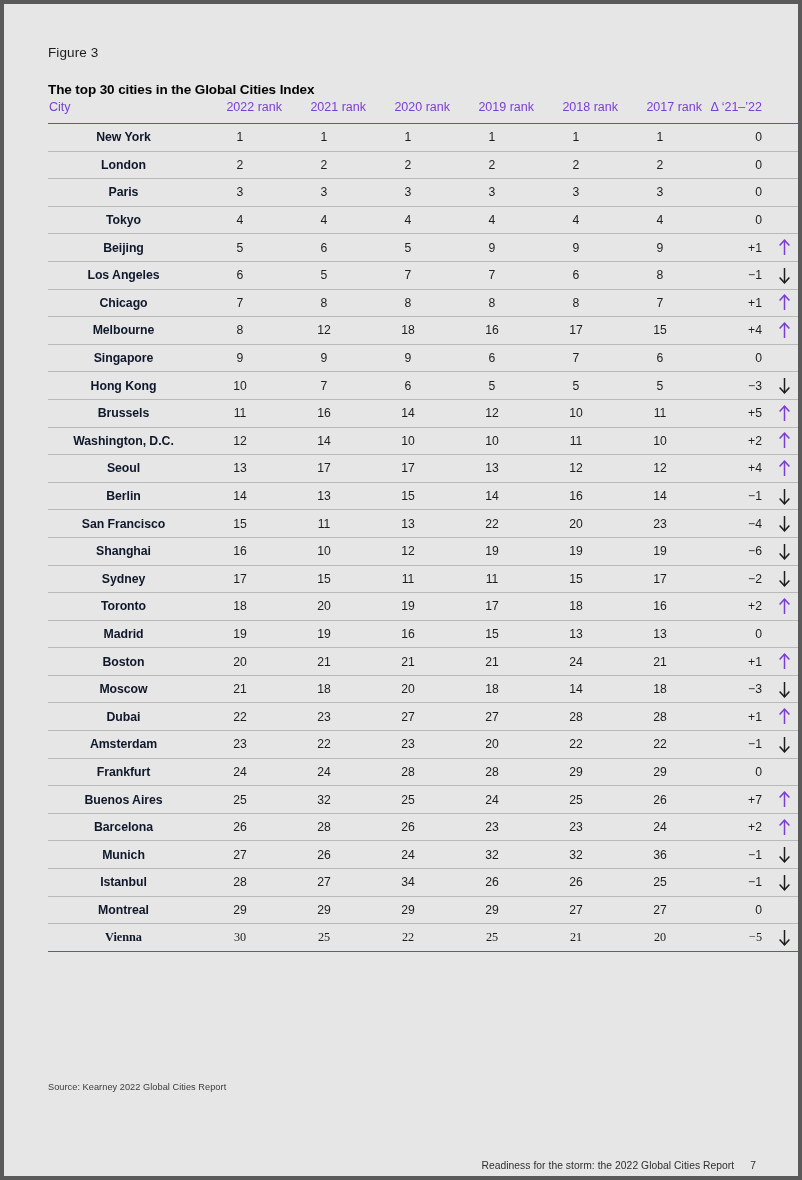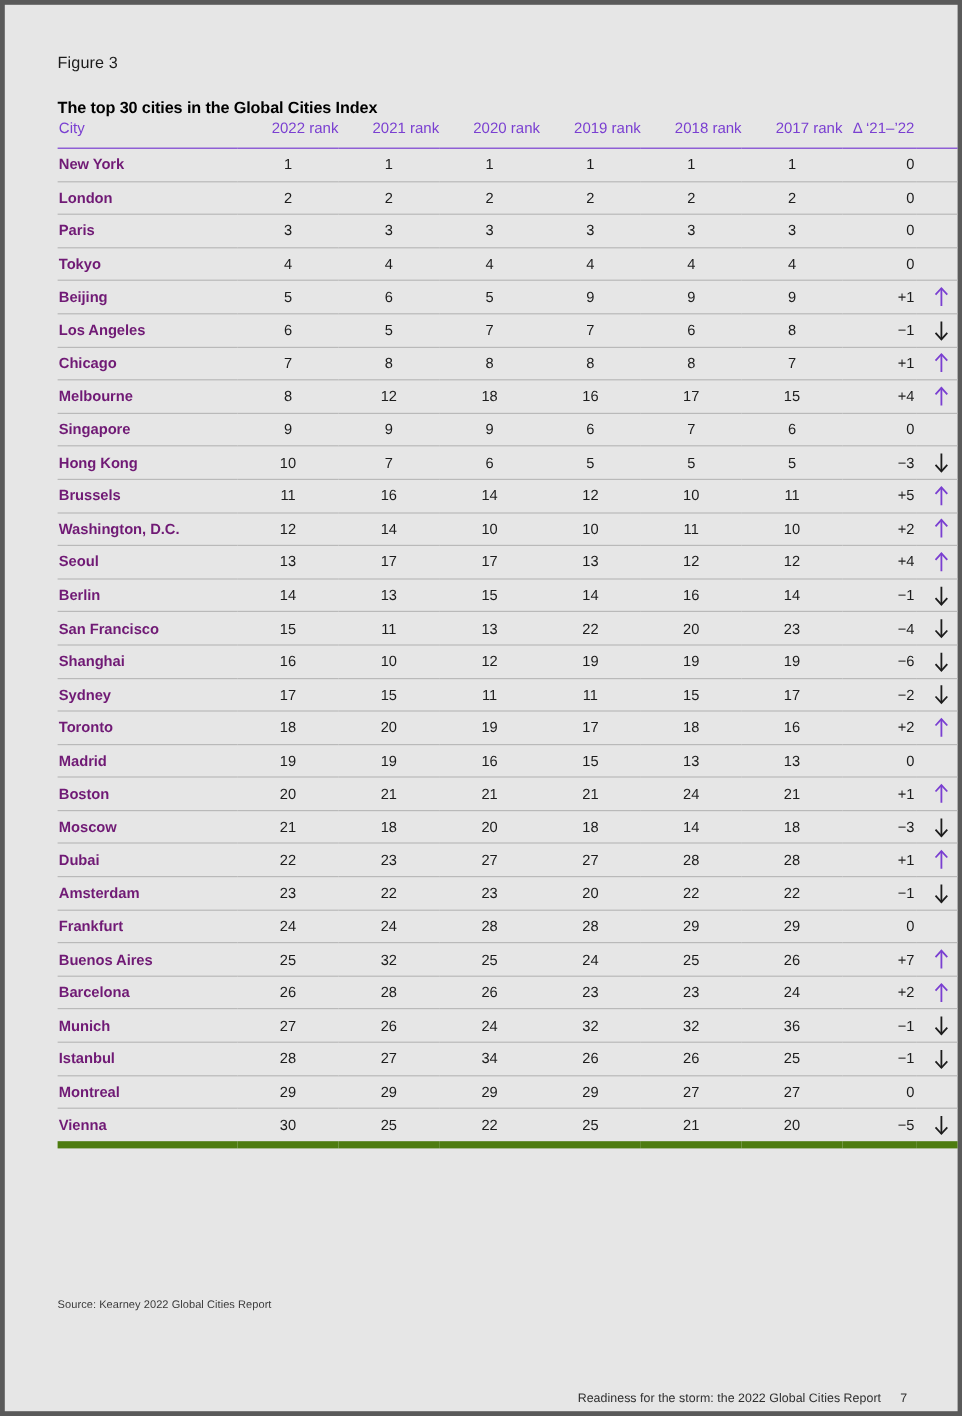--- a/index.html
+++ b/index.html
@@ -93,37 +93,38 @@
   table.cities tbody td {
     height: 26.6px;
     font-size: 12.2px;
     color: #1d1d1d;
     text-align: center;
     border-bottom: 1px solid #b9b9b9;
     padding: 0;
     vertical-align: middle;
   }
   table.cities tbody td.city {
-    text-align: left;
+    text-align: center;
     font-weight: bold;
     font-size: 12.3px;
-    color: #701a75;
+    color: #0f172a;
     padding-left: 1px;
     letter-spacing: -.05px;
   }
   table.cities tbody td.delta {
     text-align: right;
     padding-right: 2px;
   }
   table.cities tbody td.arrow {
     text-align: center;
     padding: 0;
   }
   table.cities tbody tr:last-child td {
-    border-bottom: 6px solid #4d7c0f;
+    border-bottom: 1px solid #4d7c0f;
+    font-family: Liberation Serif, serif;
   }
 
   .arrow-svg { display: block; margin: 0 auto; }
 
   
   .source {
     position: absolute;
     top: 1078px;
     left: 4px;
     font-size: 9.2px;

